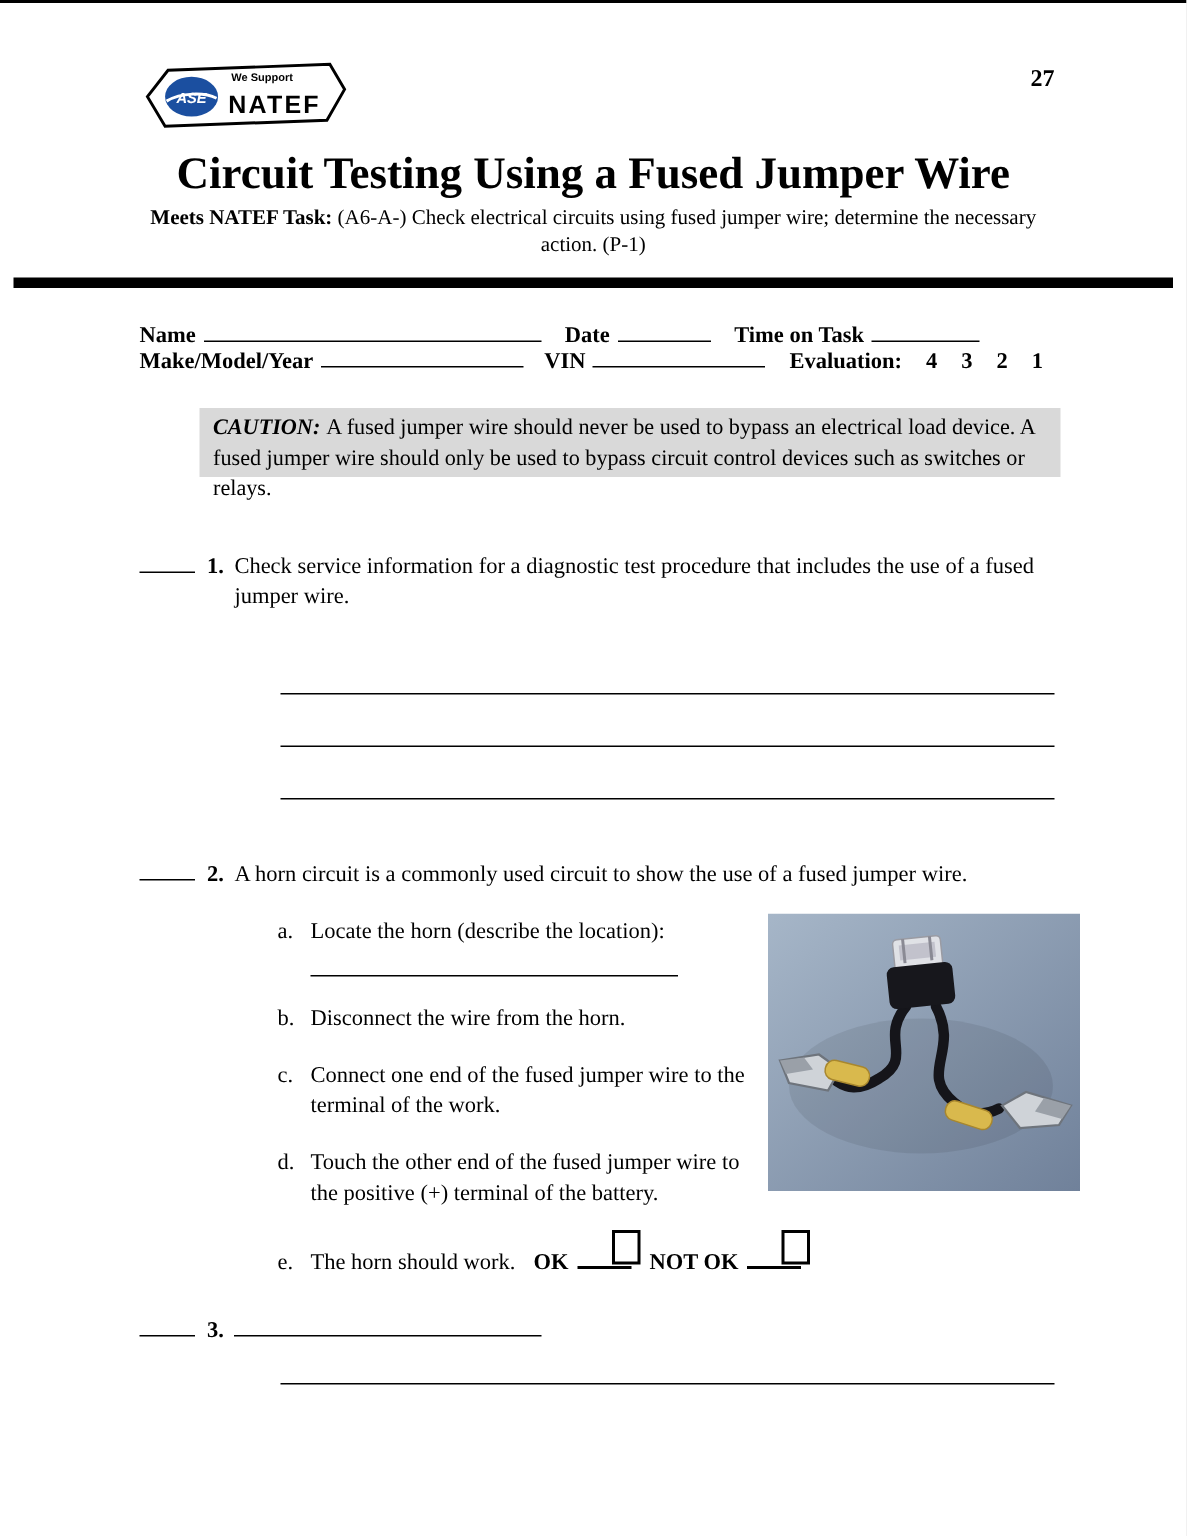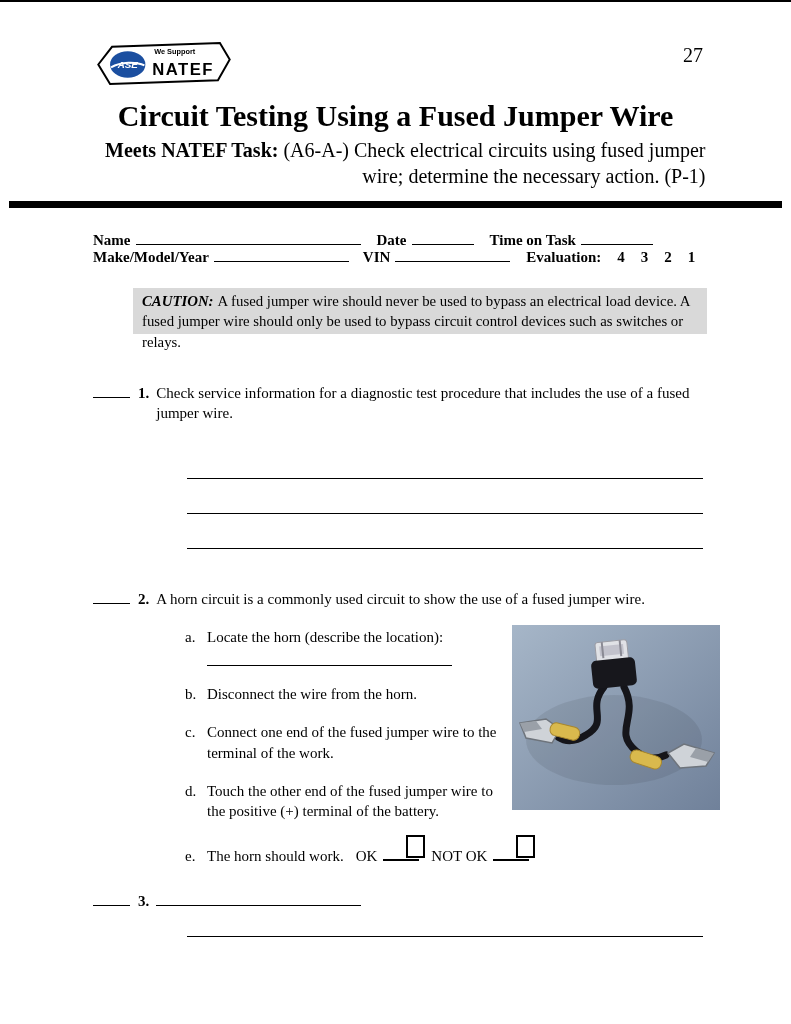--- a/index.html
+++ b/index.html
@@ -4,28 +4,28 @@
 <style>
   html,body { margin:0; padding:0; background:#e8e8e8; }
   .page {
     width:791px; height:1024px; margin:0 auto; position:relative;
     background:#ffffff; color:#000;
     font-family:"Liberation Serif","DejaVu Serif",serif;
     font-size:15px; border-top:2px solid #000; overflow:hidden;
     box-sizing:border-box;
   }
   .header { display:flex; justify-content:space-between; align-items:flex-start; padding:36px 88px 0 95px; }
-  .pagenum { font-weight:normal; font-size:20px; padding-top:6px; }
+  .pagenum { font-weight:bold; font-size:16px; padding-top:6px; }
 
   .logo .aset { fill:#fff; font:italic bold 10px "Liberation Sans",sans-serif; text-anchor:middle; }
   .logo .wst  { fill:#000; font:bold 7.5px "Liberation Sans",sans-serif; }
   .logo .natt { fill:#000; font:bold 17px "Liberation Sans",sans-serif; letter-spacing:1.5px; }
 
   .title { text-align:center; font-size:30px; font-weight:bold; margin:10px 0 4px; }
-  .task  { text-align:right; font-size:20px; line-height:1.3; margin:0 auto; max-width:620px; }
+  .task  { text-align:center; font-size:14px; line-height:1.3; margin:0 auto; max-width:620px; }
   .task b { font-weight:bold; }
 
   .rule { height:7px; background:#000; margin:12px 9px 0 9px; }
 
   .formsec { margin:24px 90px 0 93px; font-size:15px; }
   .frow b { font-weight:bold; }
   .frow2 { }
   .ul { display:inline-block; border-bottom:1.6px solid #000; height:1px; vertical-align:baseline; }
   .ul-name { width:225px; margin:0 16px 0 5px; }
   .ul-date { width:62px;  margin:0 16px 0 5px; }
@@ -58,21 +58,21 @@
   .sub { display:flex; margin-top:18px; line-height:1.35; }
   .sub:first-child { margin-top:2px; }
   .slet { width:22px; flex:none; }
   .subtext { flex:1; }
   .subtext-c { width:292px; }
   .subtext-d { width:282px; }
   .subline { margin:2px 0 0 22px; width:245px; height:16px; border-bottom:1.5px solid #000; }
   .photo { flex:none; display:block; }
 
   .sub-e { display:flex; margin:16px 0 0 185px; align-items:baseline; }
-  .oklab { font-weight:normal; margin-left:12px; }
+  .oklab { font-weight:bold; margin-left:12px; }
   .okline { display:inline-block; width:36px; height:22px; border-bottom:2px solid #000; position:relative; margin-left:6px; vertical-align:bottom; }
   .cbox { position:absolute; right:-6px; bottom:1px; width:15px; height:19px; border:2px solid #000; background:#fff; }
 
   .finalline { margin:24px 0 0 187px; width:516px; border-bottom:1.5px solid #000; height:2px; }
 </style>
 </head>
 <body>
 
 <div class="page">
 

